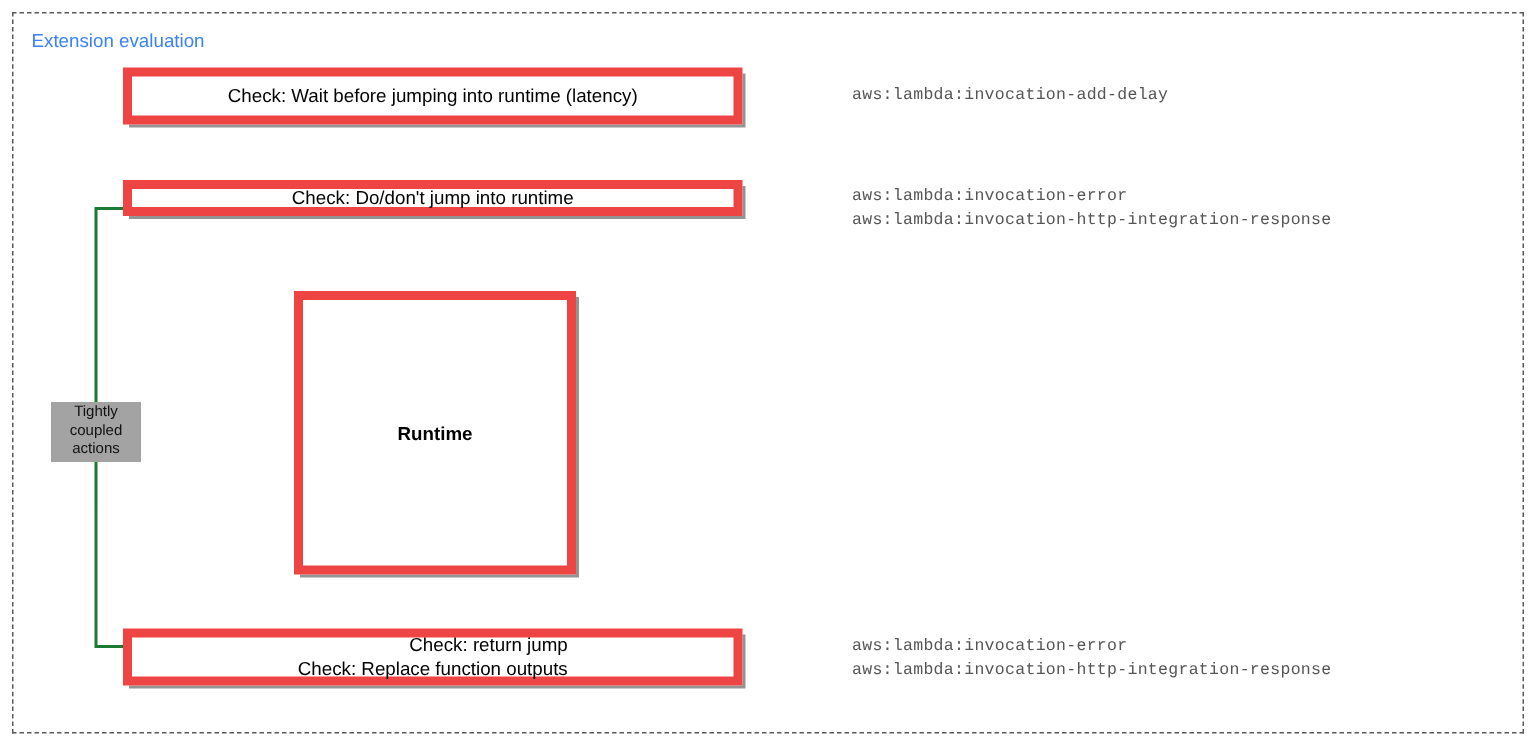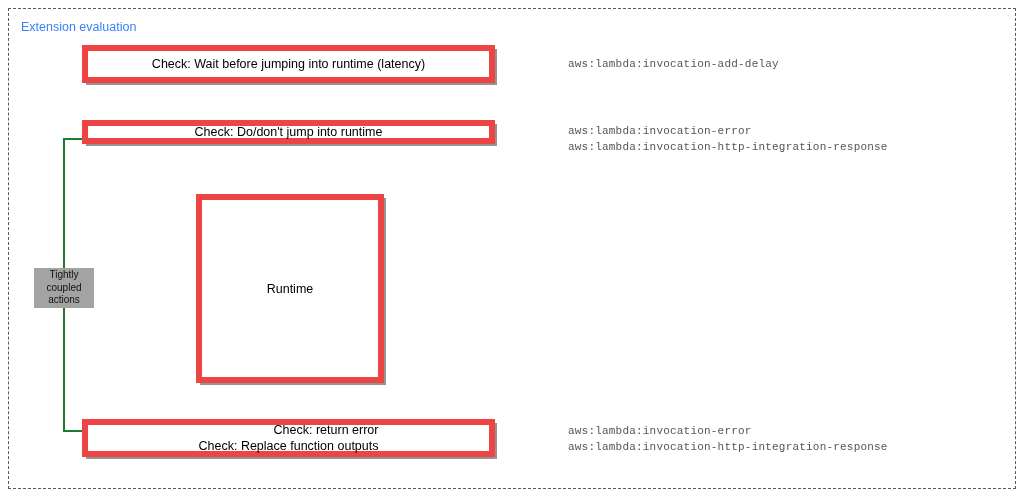--- a/index.html
+++ b/index.html
@@ -54,21 +54,21 @@
     text-align: right;
   }
   .box-text {
     font-size: 12.5px;
     color: #000000;
     line-height: 16px;
     white-space: pre-line;
     padding: 0 6px;
   }
   .box-text.bold {
-    font-weight: normal;
+    font-weight: bold;
   }
 
   
   #box-latency {
     left: 82px;
     top: 45px;
     width: 413px;
     height: 38px;
   }
   #box-jump {
@@ -150,21 +150,21 @@
 
   <div class="box" id="box-jump">
     <span class="box-text">Check: Do/don't jump into runtime</span>
   </div>
 
   <div class="box" id="box-runtime">
     <span class="box-text bold">Runtime</span>
   </div>
 
   <div class="box" id="box-return">
-    <span class="box-text">Check: return error
+    <span class="box-text">Check: return jump
 Check: Replace function outputs</span>
   </div>
 
   <div class="code-note" id="note-latency">aws:lambda:invocation-add-delay</div>
 
   <div class="code-note" id="note-jump">aws:lambda:invocation-error
 aws:lambda:invocation-http-integration-response</div>
 
   <div class="code-note" id="note-return">aws:lambda:invocation-error
 aws:lambda:invocation-http-integration-response</div>

